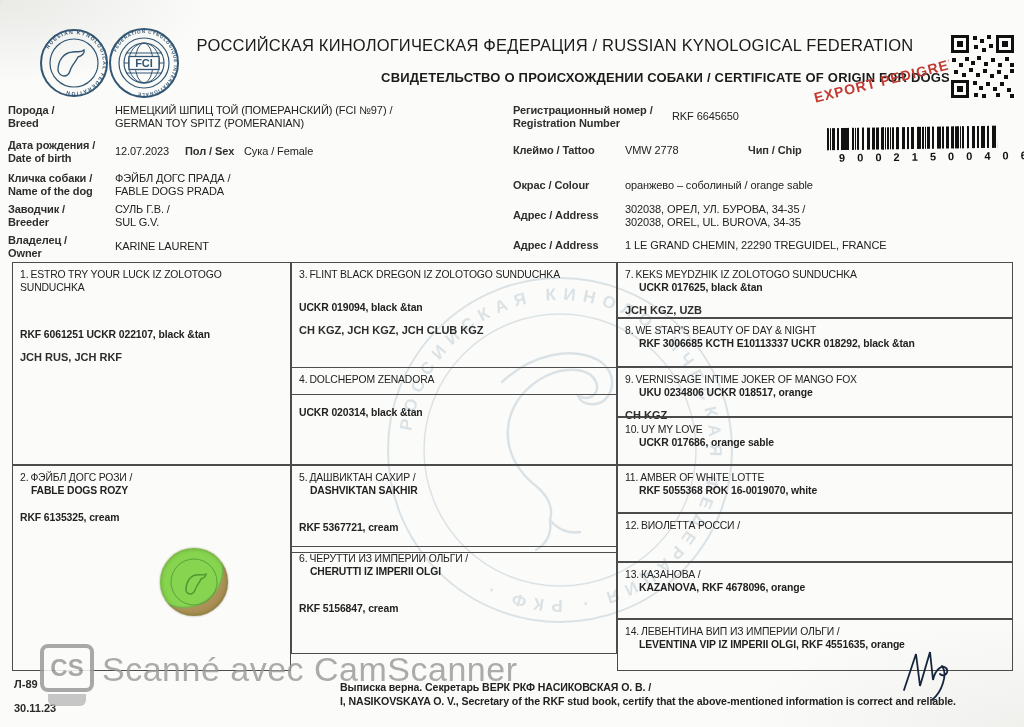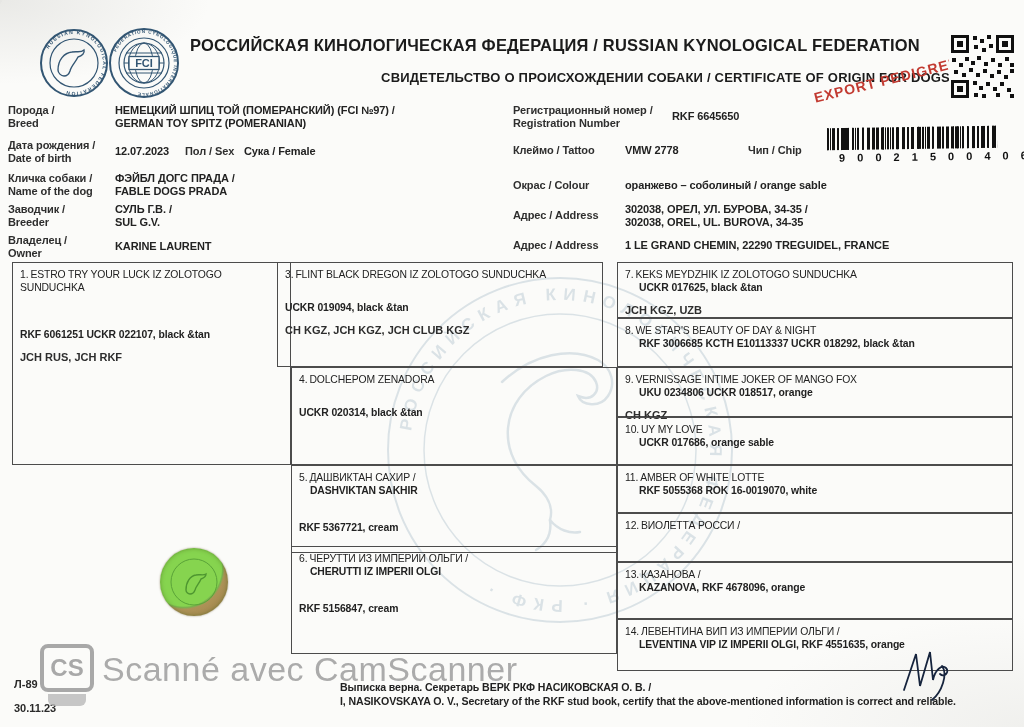--- a/index.html
+++ b/index.html
@@ -8,22 +8,22 @@
     font-family:"Liberation Sans","DejaVu Sans",sans-serif;
     background:
       radial-gradient(ellipse 300px 120px at 0% 0%, rgba(180,180,175,.25), transparent 70%),
       radial-gradient(ellipse 400px 160px at 100% 100%, rgba(190,190,185,.18), transparent 70%),
       linear-gradient(115deg, rgba(200,200,195,.07) 0 2px, transparent 2px 140px),
       #fbfbf9;
     color:#262626;
   }
   .abs{position:absolute}
   .lbl{font-size:11px;font-weight:700;line-height:13px;color:#2e2e2e;letter-spacing:-.1px}
-  .val{font-size:11px;font-weight:700;line-height:13px;color:#222;letter-spacing:-.1px}
-  .title1{font-size:16.5px;font-weight:700;letter-spacing:.2px;color:#1b1b1b;text-align:center}
+  .val{font-size:11px;font-weight:400;line-height:13px;color:#222;letter-spacing:-.1px}
+  .title1{font-size:16.5px;font-weight:400;letter-spacing:.2px;color:#1b1b1b;text-align:center}
   .title2{font-size:13px;font-weight:700;letter-spacing:.2px;color:#1b1b1b;text-align:right}
   .stamp-red{color:#c23a31;font-size:14px;font-weight:700;letter-spacing:1px;transform:rotate(-14deg);white-space:nowrap}
 
   
   .ptable{left:12px;top:262px;width:1001px;height:409px;position:absolute}
   .cell{position:absolute;border:1px solid #4c4c4c;box-sizing:border-box;padding:5px 7px;background:transparent}
   .pname{font-size:10.4px;font-weight:400;line-height:13px;letter-spacing:-.15px;color:#222}
   .pname .num{margin-right:2px}
   .pname2{font-size:10.4px;font-weight:700;line-height:13px;letter-spacing:-.15px;color:#222;padding-left:11px}
   .preg{font-size:10.4px;font-weight:700;line-height:13px;letter-spacing:-.1px;color:#222}
@@ -230,22 +230,27 @@
   </svg>
 </div>
 
 <div class="ptable">
 
   <div class="cell" style="left:0;top:0;width:279px;height:203px">
     <div class="pname"><span class="num">1.</span><span>ESTRO TRY YOUR LUCK IZ ZOLOTOGO SUNDUCHKA</span></div>
     <div class="preg g34">RKF 6061251 UCKR 022107, black &amp;tan</div>
     <div class="ptitles">JCH RUS, JCH RKF</div>
   </div>
-
-  <div class="cell" style="left:265px;top:0;width:326px;height:105px">
+  <div class="cell" style="left:0;top:203px;width:279px;height:206px">
+    <div class="pname"><span class="num">2.</span><span>ФЭЙБЛ ДОГС РОЗИ /</span></div>
+    <div class="pname2">FABLE DOGS ROZY</div>
+    <div class="preg g14">RKF 6135325, cream</div>
+  </div>
+
+  <div class="cell" style="left:279px;top:0;width:326px;height:133px">
     <div class="pname"><span class="num">3.</span><span>FLINT BLACK DREGON IZ ZOLOTOGO SUNDUCHKA</span></div>
     <div class="preg g22">UCKR 019094, black &amp;tan</div>
     <div class="ptitles">CH KGZ, JCH KGZ, JCH CLUB KGZ</div>
   </div>
   <div class="cell" style="left:279px;top:105px;width:326px;height:98px">
     <div class="pname"><span class="num">4.</span><span>DOLCHEPOM ZENADORA</span></div>
     <div class="preg g20">UCKR 020314, black &amp;tan</div>
   </div>
   <div class="cell" style="left:279px;top:203px;width:326px;height:88px">
     <div class="pname"><span class="num">5.</span><span>ДАШВИКТАН САХИР /</span></div>

